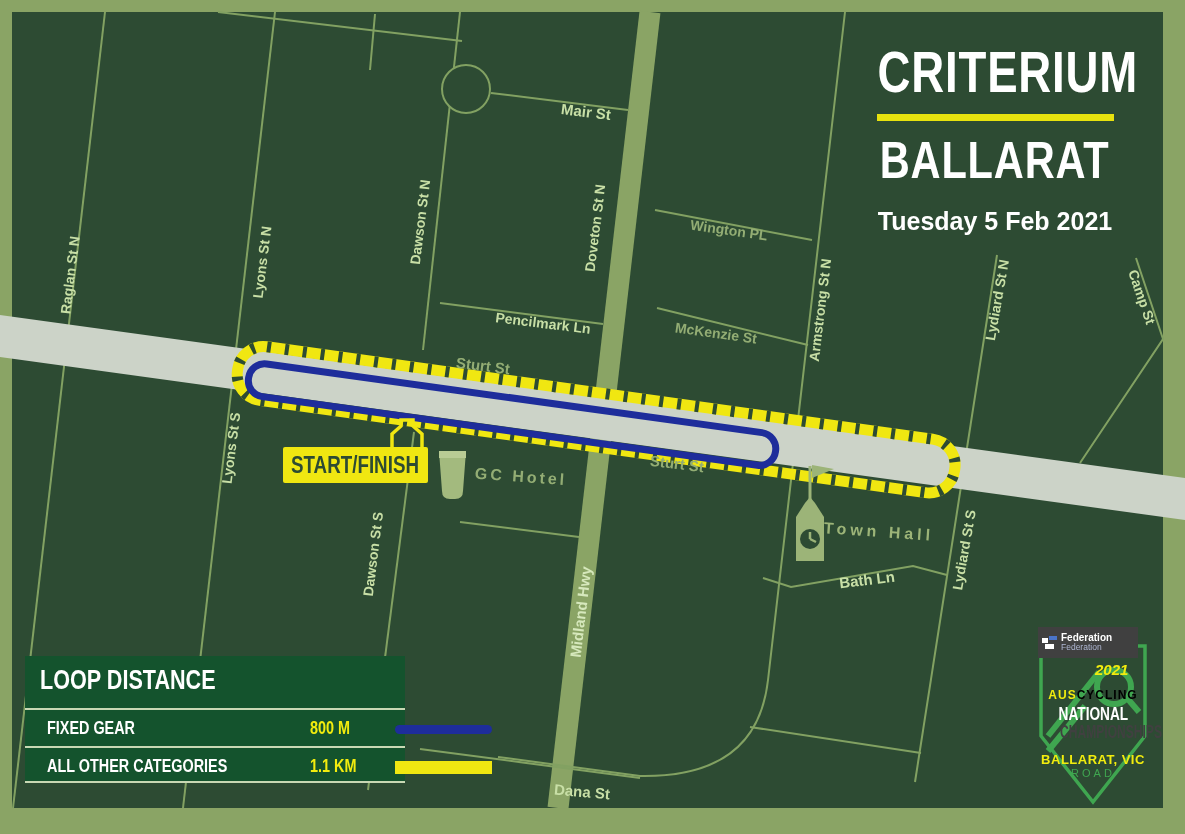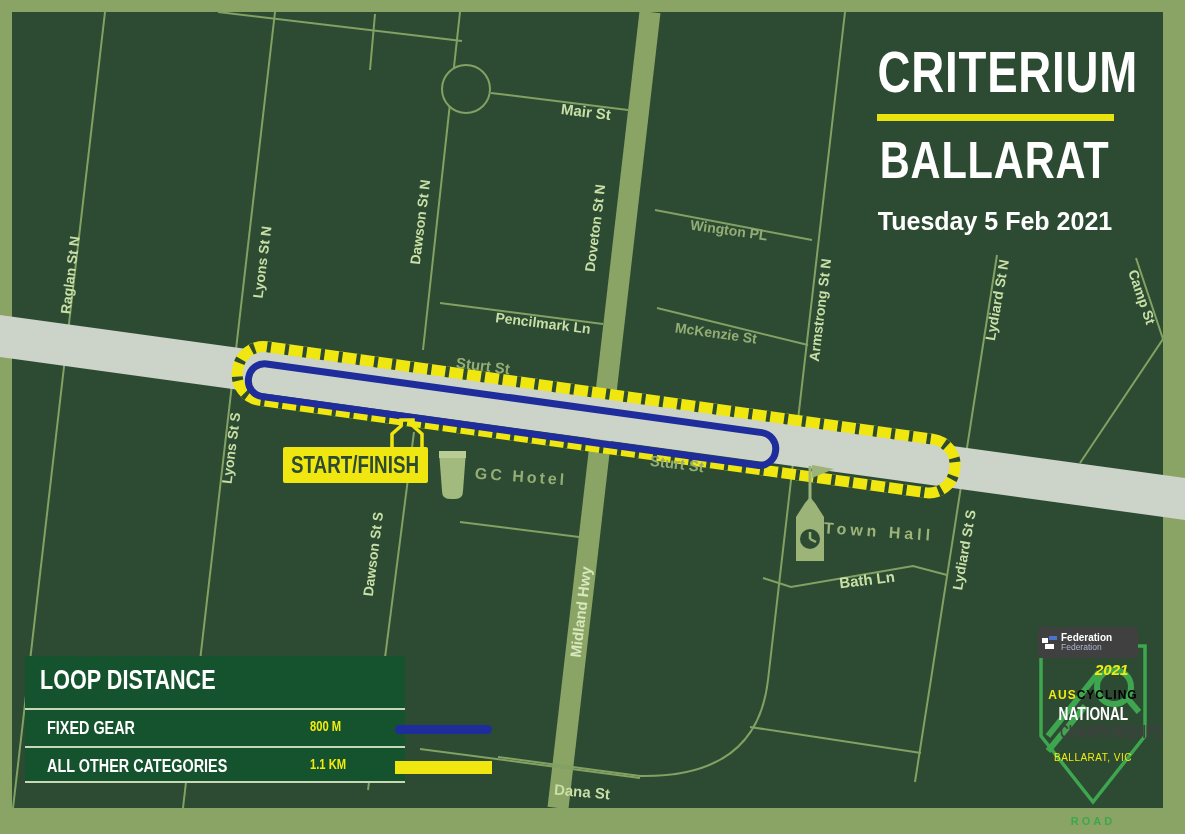--- a/index.html
+++ b/index.html
@@ -18,42 +18,42 @@
 
   
   #legend{position:absolute;left:25px;top:656px;width:380px;height:127px;background:#14532d;}
   #legend .hdr{position:absolute;left:15px;top:9px;color:#fff;font-size:27px;font-weight:bold;}
   #legend .div1{position:absolute;left:0;top:52px;width:100%;height:2px;background:#c9d8b4;}
   #legend .div2{position:absolute;left:0;top:90px;width:100%;height:2px;background:#c9d8b4;}
   #legend .div3{position:absolute;left:0;bottom:0;width:100%;height:2px;background:#c9d8b4;}
   #legend .row1{top:58px;}  #legend .row2{top:96px;}
   #legend .row{position:absolute;left:7px;width:100%;height:30px;padding-left:34px;}
   #legend .lbl{position:absolute;left:15px;top:4px;color:#fff;font-size:18px;font-weight:bold;}
-  #legend .val{position:absolute;left:278px;top:4px;color:#f2ec0e;font-size:14px;font-weight:bold;}
+  #legend .val{position:absolute;left:278px;top:4px;color:#f2ec0e;font-size:18px;font-weight:bold;}
   #legend .swatch-blue{position:absolute;left:363px;top:11px;width:97px;height:9px;background:#1e2d9b;border-radius:5px;}
   #legend .swatch-yellow{position:absolute;left:363px;top:9px;width:97px;height:13px;background:#f0e711;}
 
   
   #logo{position:absolute;left:1035px;top:624px;width:116px;height:186px;}
   #logo .banner{position:absolute;left:3px;top:3px;width:100px;height:31px;background:#404040;
                 display:flex;align-items:center;padding-left:4px;box-sizing:border-box;}
   #logo .fedicon{width:15px;height:14px;position:relative;margin-right:4px;}
   #logo .fedicon i{position:absolute;display:block;}
   #logo .fedtxt{line-height:1.05;}
   #logo .fed1{color:#fff;font-size:10px;font-weight:bold;}
   #logo .fed2{color:#aeb6d2;font-size:8.5px;}
   #logo .yr{position:absolute;left:60px;top:37px;color:#f2ec0e;font-size:15px;font-weight:bold;font-style:italic;}
   #logo .aus{position:absolute;left:0;top:64px;width:100%;text-align:center;font-size:12px;font-weight:bold;letter-spacing:1px;}
   #logo .aus .a{color:#f2ec0e;} #logo .aus .c{color:#000000;}
   #logo .nat{position:absolute;left:0;top:79px;width:100%;text-align:center;color:#fff;font-size:19px;font-weight:bold;}
   #logo .champ{position:absolute;left:0;top:98px;width:100%;text-align:center;color:#404040;font-size:18px;font-weight:bold;}
   #logo .champ span{display:inline-block;transform:scaleX(.67);transform-origin:50% 50%;white-space:nowrap;}
   #logo .nat span{display:inline-block;transform:scaleX(.72);transform-origin:50% 50%;}
-  #logo .bal{position:absolute;left:0;top:128px;width:100%;text-align:center;color:#f2ec0e;font-size:10px;font-weight:normal;letter-spacing:.5px;}
-  #logo .road{position:absolute;left:0;top:143px;width:100%;text-align:center;color:#3fa650;font-size:11px;font-weight:bold;letter-spacing:3px;margin-top:48px;}
+  #logo .bal{position:absolute;left:0;top:128px;width:100%;text-align:center;color:#f2ec0e;font-size:13px;font-weight:bold;letter-spacing:.5px;}
+  #logo .road{position:absolute;left:0;top:143px;width:100%;text-align:center;color:#3fa650;font-size:11px;font-weight:normal;letter-spacing:3px;}
 </style>
 </head>
 <body>
 
 <div id="poster">
 
 <svg id="mapsvg" width="1185" height="834" viewBox="0 0 1185 834">
 
   <rect x="0" y="0" width="1185" height="834" fill="#8aa465"></rect>
   <rect x="12" y="12" width="1151" height="796" fill="#2d4b33"></rect>

